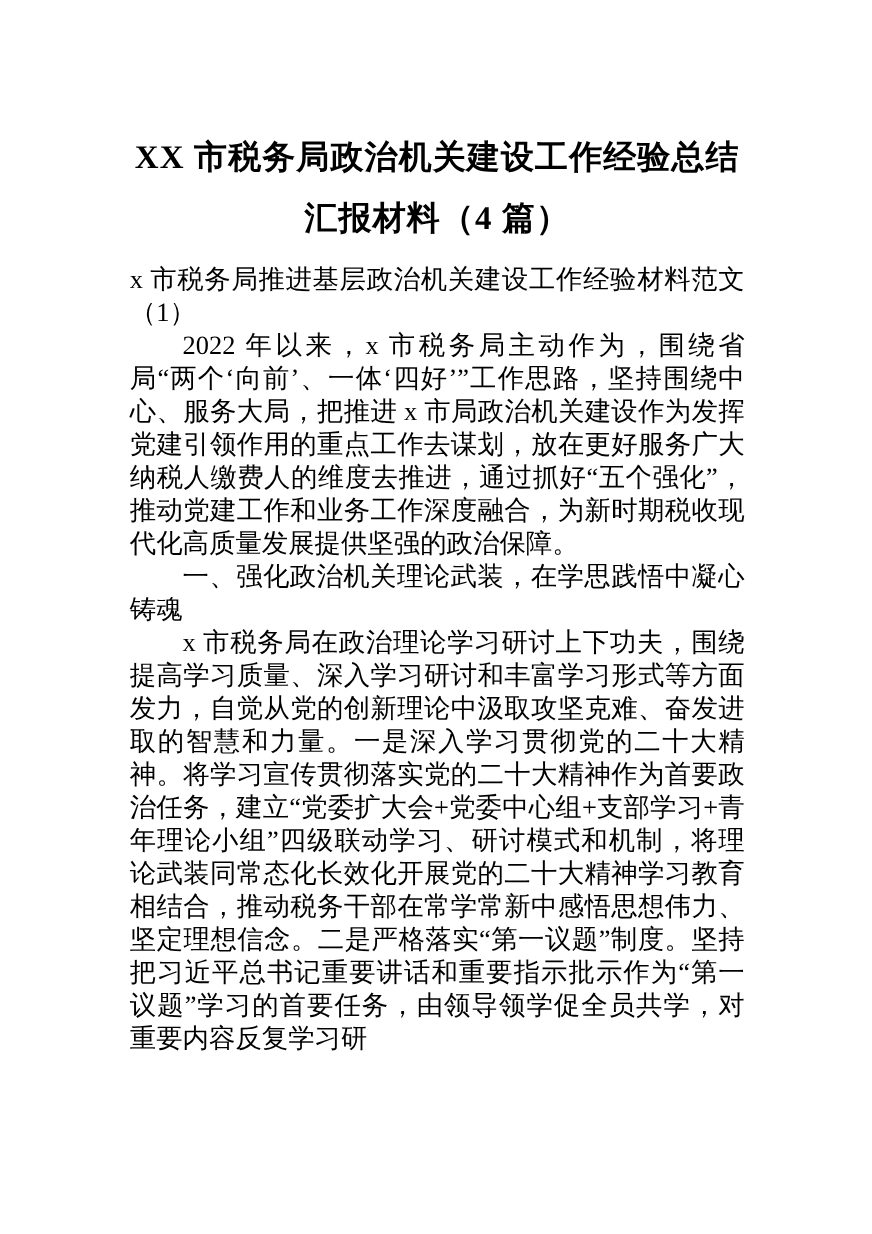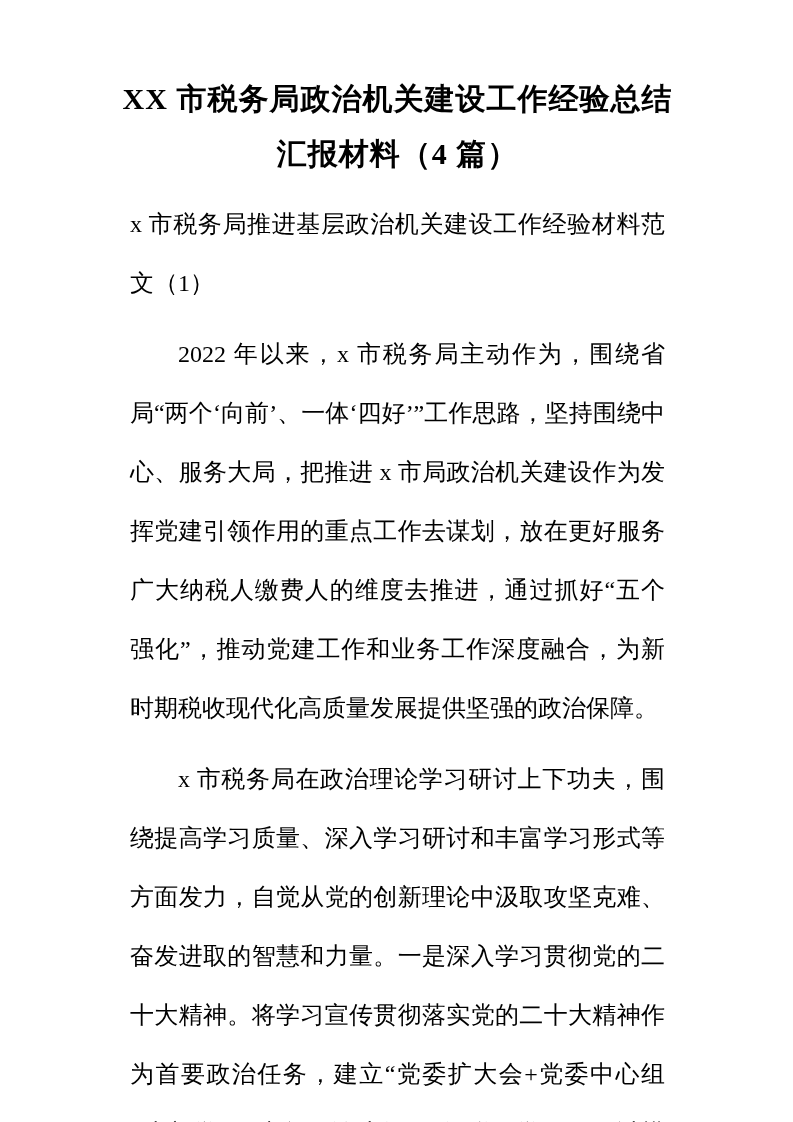--- a/index.html
+++ b/index.html
@@ -7,50 +7,51 @@
     padding: 0;
     background: #ffffff;
   }
   .page {
     position: relative;
     width: 793px;
     height: 1122px;
     margin: 0 auto;
     background: #ffffff;
     box-sizing: border-box;
-    padding: 71px 116px 0 118px;
+    padding: 116px 116px 0 118px;
     overflow: hidden;
     color: #000000;
     font-family: "Liberation Serif", "DejaVu Serif", serif;
   }
   .doc-title {
     margin: 0 0 14px 0;
     font-size: 30px;
     font-weight: 700;
     line-height: 55px;
     text-align: center;
     color: #000000;
     letter-spacing: 1px;
   }
   .doc-body p {
-    margin: 12px;
+    margin: 0;
     font-size: 24px;
-    line-height: 59px;
+    line-height: 30px;
     text-align: justify;
     text-justify: inter-ideograph;
     word-break: break-all;
     font-weight: 400;
   }
   .doc-body p.indent {
     text-indent: 48px;
   }
 </style>
 </head>
 <body>
 
 <div class="page">
   <h1 class="doc-title">XX 市税务局政治机关建设工作经验总结汇报材料（4 篇）</h1>
   <div class="doc-body">
     <p class="para">x 市税务局推进基层政治机关建设工作经验材料范文（1）</p>
     <p class="para indent">2022 年以来，x 市税务局主动作为，围绕省局“两个‘向前’、一体‘四好’”工作思路，坚持围绕中心、服务大局，把推进 x 市局政治机关建设作为发挥党建引领作用的重点工作去谋划，放在更好服务广大纳税人缴费人的维度去推进，通过抓好“五个强化”，推动党建工作和业务工作深度融合，为新时期税收现代化高质量发展提供坚强的政治保障。</p>
+    <p class="para indent">一、强化政治机关理论武装，在学思践悟中凝心铸魂</p>
     <p class="para indent">x 市税务局在政治理论学习研讨上下功夫，围绕提高学习质量、深入学习研讨和丰富学习形式等方面发力，自觉从党的创新理论中汲取攻坚克难、奋发进取的智慧和力量。一是深入学习贯彻党的二十大精神。将学习宣传贯彻落实党的二十大精神作为首要政治任务，建立“党委扩大会+党委中心组+支部学习+青年理论小组”四级联动学习、研讨模式和机制，将理论武装同常态化长效化开展党的二十大精神学习教育相结合，推动税务干部在常学常新中感悟思想伟力、坚定理想信念。二是严格落实“第一议题”制度。坚持把习近平总书记重要讲话和重要指示批示作为“第一议题”学习的首要任务，由领导领学促全员共学，对重要内容反复学习研</p>
   </div>
 </div>
 
 </body></html>

